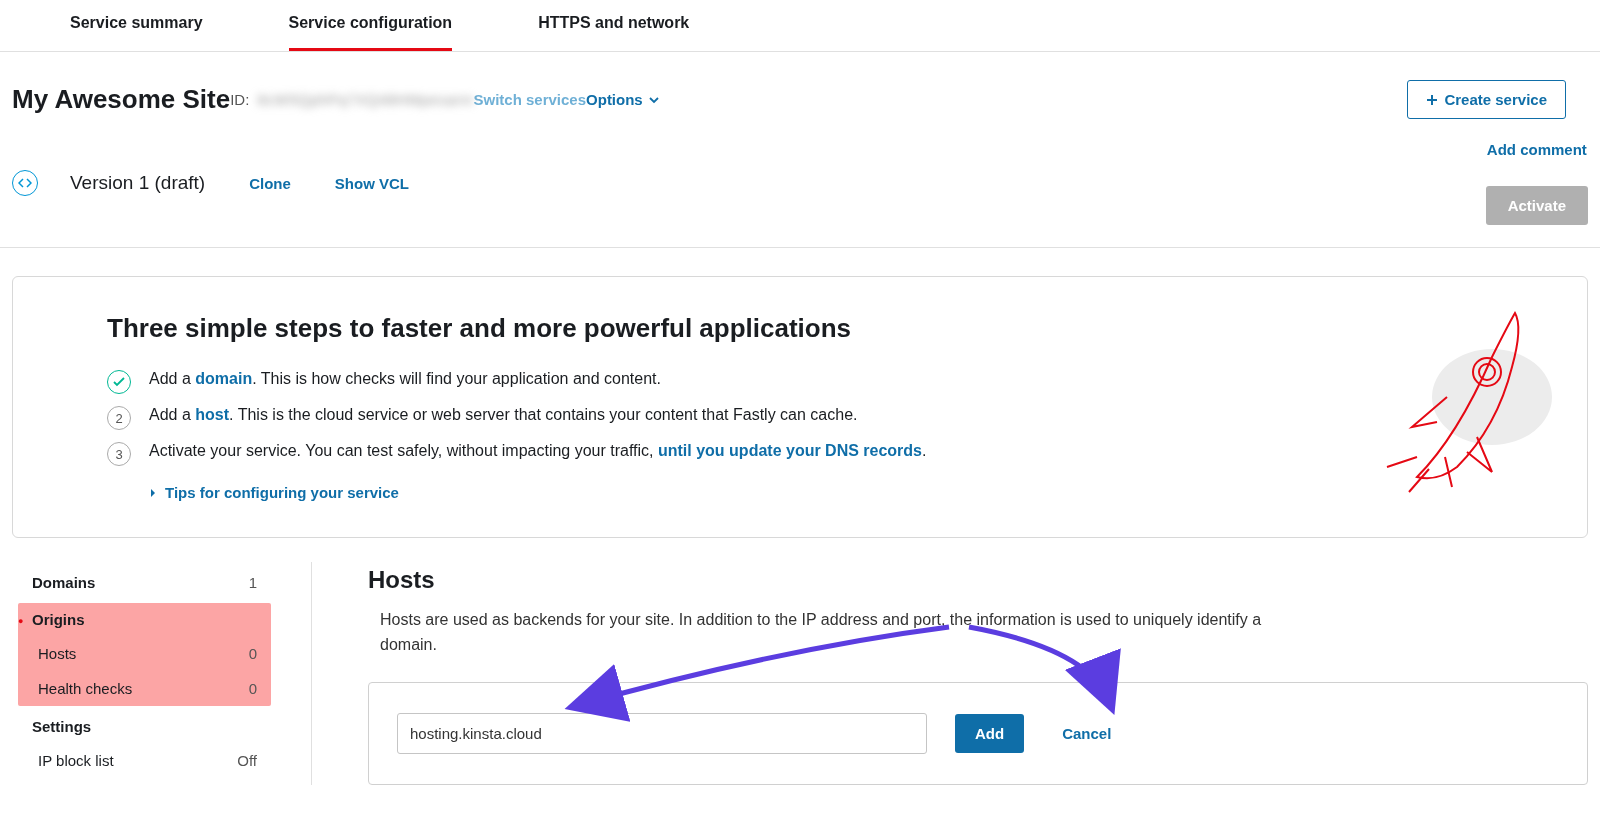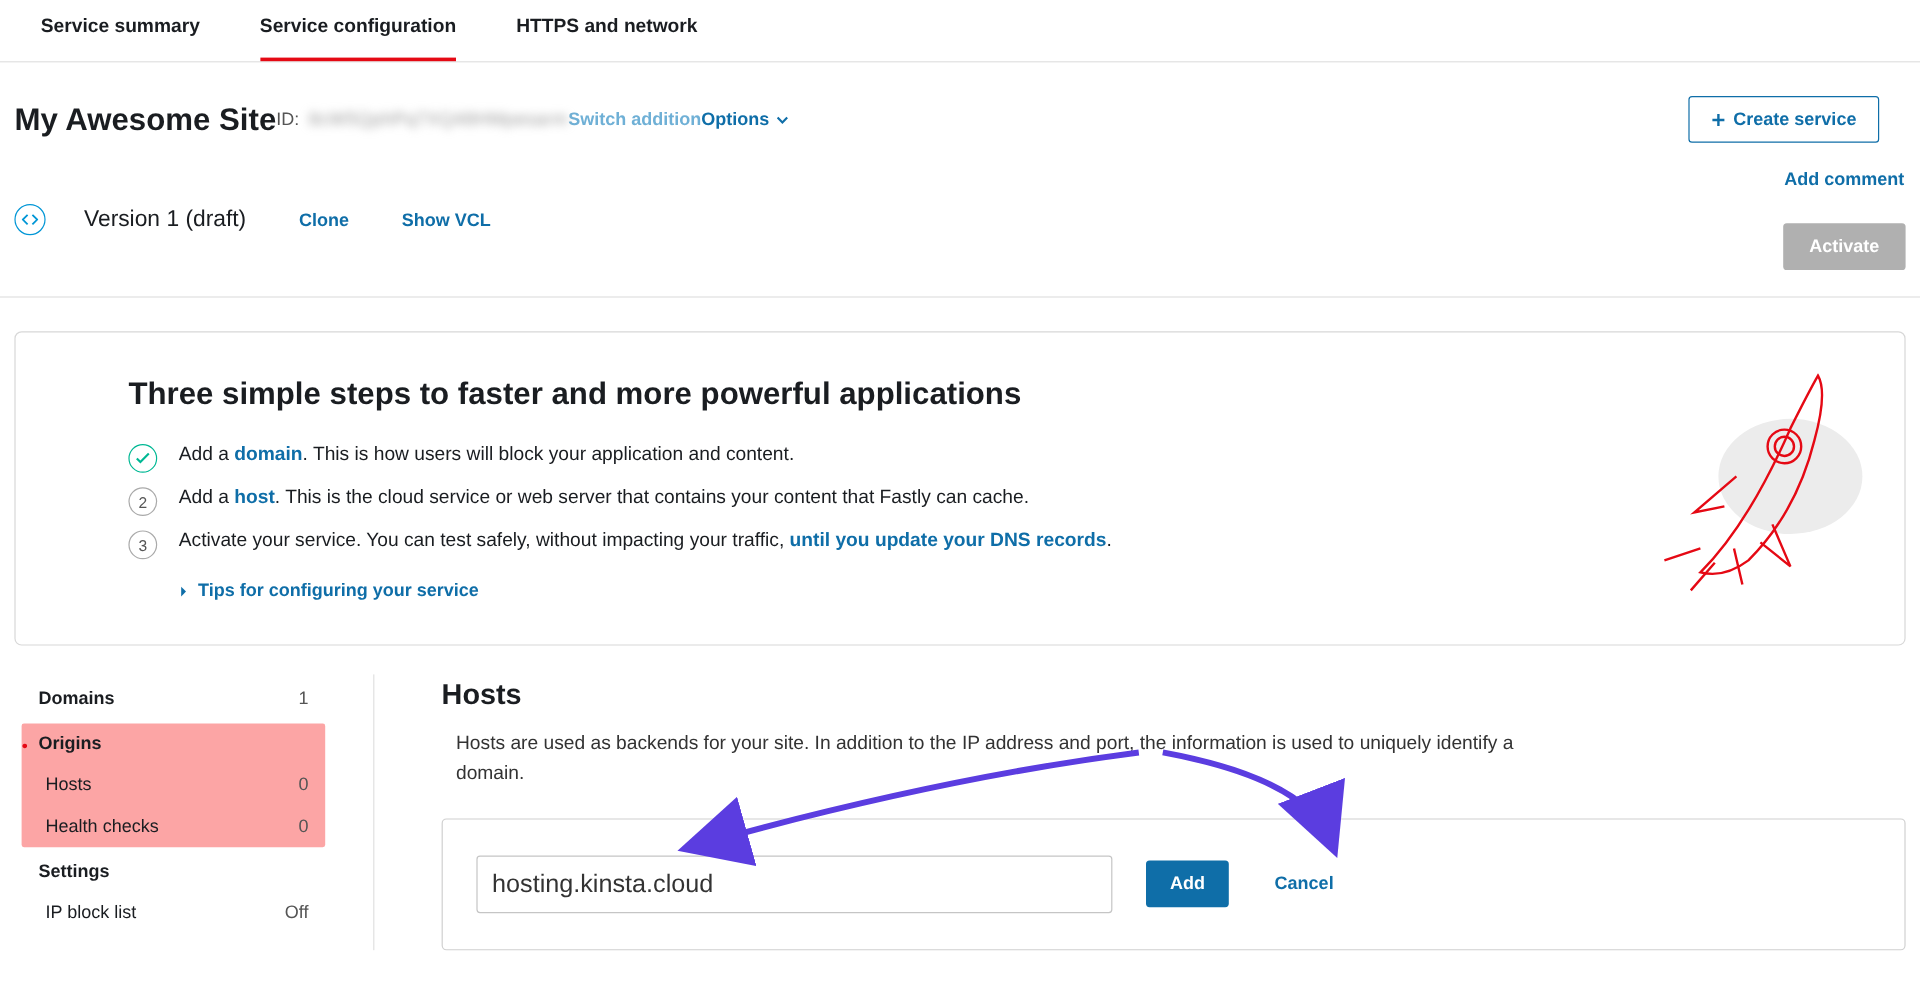--- a/index.html
+++ b/index.html
@@ -15,20 +15,21 @@
     gap: 50px;
     padding: 0 34px;
     border-bottom: 1px solid #e0e0e0;
   }
   .tab {
     padding: 14px 0 16px 0;
     font-weight: 600;
     font-size: 16px;
     cursor: pointer;
     color: #1a1d21;
+    margin-left: 36px;
   }
   .tab.active {
     border-bottom: 3px solid #e50914;
   }
   .header-row {
     display: flex;
     align-items: center;
     padding: 28px 34px 8px 12px;
   }
   .site-title {
@@ -118,21 +119,21 @@
   .desc { font-size:16px; color:#333; line-height:1.55; max-width: 900px; margin-left: 12px;}
   .host-box {
     border:1px solid #d0d0d0; border-radius:4px;
     padding: 30px 28px; margin-top: 24px;
     display:flex; align-items:center; gap: 28px;
     position:relative;
   }
   .host-input {
     flex: 0 0 530px;
     border:1px solid #c5c5c5; border-radius:3px;
-    padding: 11px 12px; font-size:21px; color:#333;
+    padding: 11px 12px; font-size:15px; color:#333;
   }
   .add-btn {
     background:#0f6ea8; color:#fff; border:none; padding:11px 20px;
     font-weight:700; font-size:15px; border-radius:3px; cursor:pointer;
   }
   .cancel-link { color:#0f6ea8; font-weight:700; font-size:15px; margin-left:10px; cursor:pointer;}
   .annotation-arrows { position:absolute; top:-64px; left: 160px; width: 820px; height: 120px; pointer-events:none;}
 </style>
 </head>
 <body>
@@ -142,21 +143,21 @@
   <div class="tab active">Service configuration</div>
   <div class="tab">HTTPS and network</div>
 </div>
 
 <div class="header-row">
   <div class="site-title">My Awesome Site</div>
   <div class="id-block">
     <span>ID:</span>
     <span class="id-value">8cW5QphPq7XQ48HMpesarm</span>
   </div>
-  <span class="link-light">Switch addition</span>
+  <span class="link-light">Switch services</span>
   <span class="options">
     <span>Options</span>
     <svg class="chev" viewBox="0 0 10 10">
         <path d="M1 3 L5 7 L9 3" fill="none" stroke="#0f6ea8" stroke-width="1.8"></path>
       </svg>
   </span>
   <button class="create-btn">
     <svg width="12" height="12" viewBox="0 0 12 12">
         <path d="M6 1 V11 M1 6 H11" stroke="#0f6ea8" stroke-width="2"></path>
       </svg>
@@ -182,21 +183,21 @@
 <div class="steps-card">
   <div class="steps-title">Three simple steps to faster and more powerful applications</div>
 
   <div class="step">
     <span class="step-icon done">
       <svg width="12" height="10" viewBox="0 0 12 10">
           <path d="M1 5 L4 8 L11 1" fill="none" stroke="#00b894" stroke-width="1.8"></path>
         </svg>
     </span>
     <span>
-      <span>Add a </span><span class="inline-link">domain</span><span>. This is how users will block your application and content.</span>
+      <span>Add a </span><span class="inline-link">domain</span><span>. This is how checks will find your application and content.</span>
     </span>
   </div>
 
   <div class="step">
     <span class="step-icon">2</span>
     <span>
       <span>Add a </span><span class="inline-link">host</span><span>. This is the cloud service or web server that contains your content that Fastly can cache.</span>
     </span>
   </div>
 

